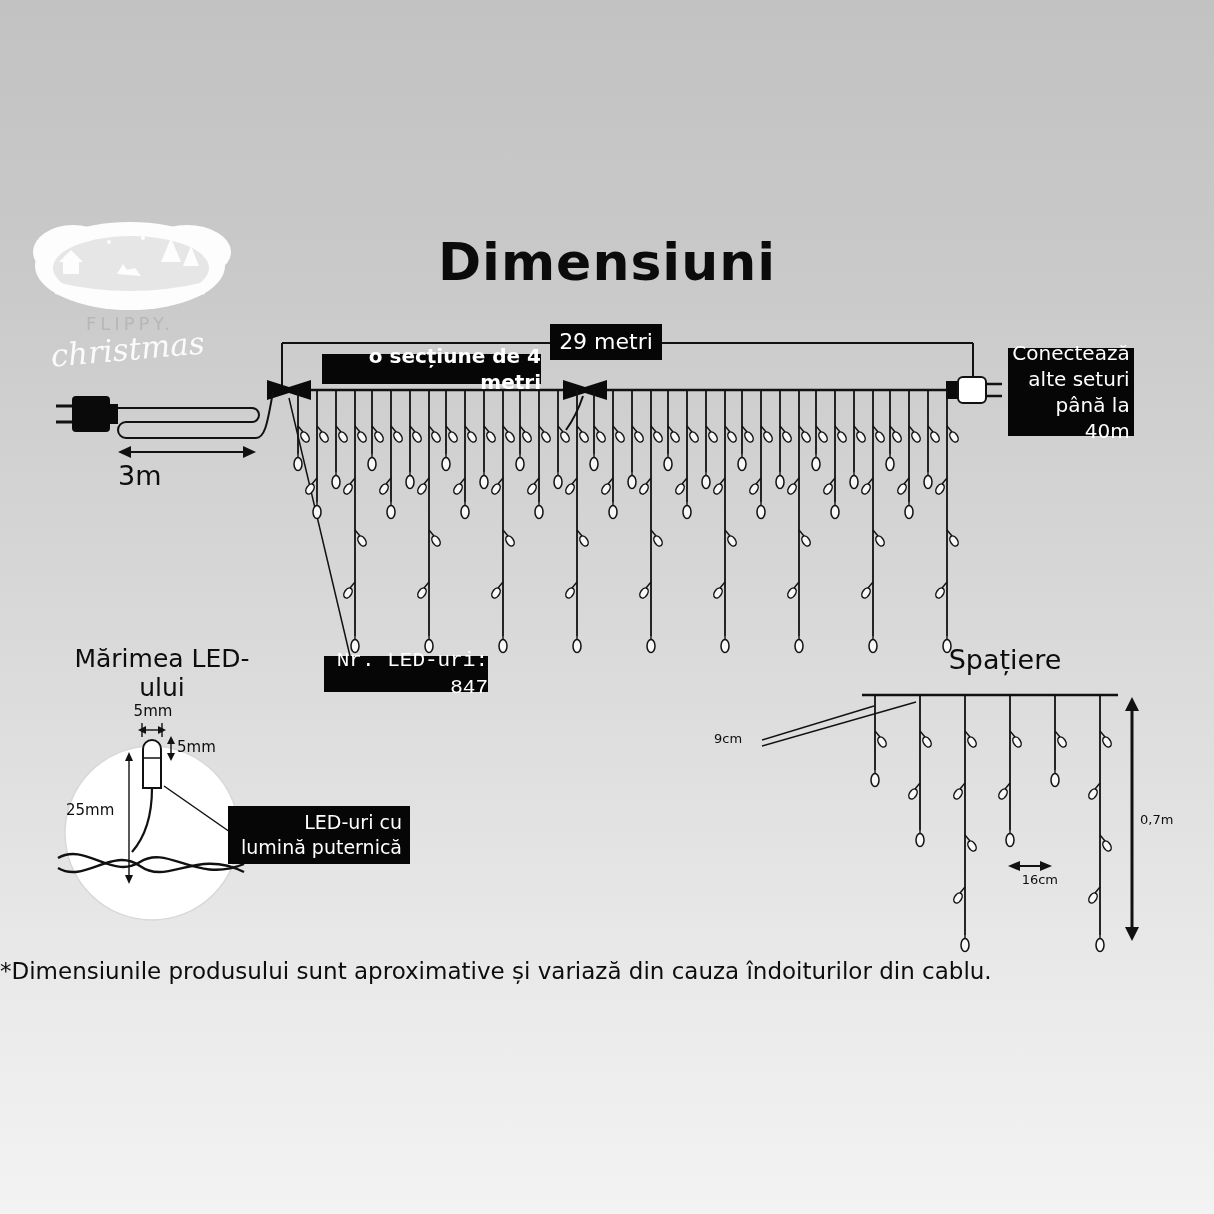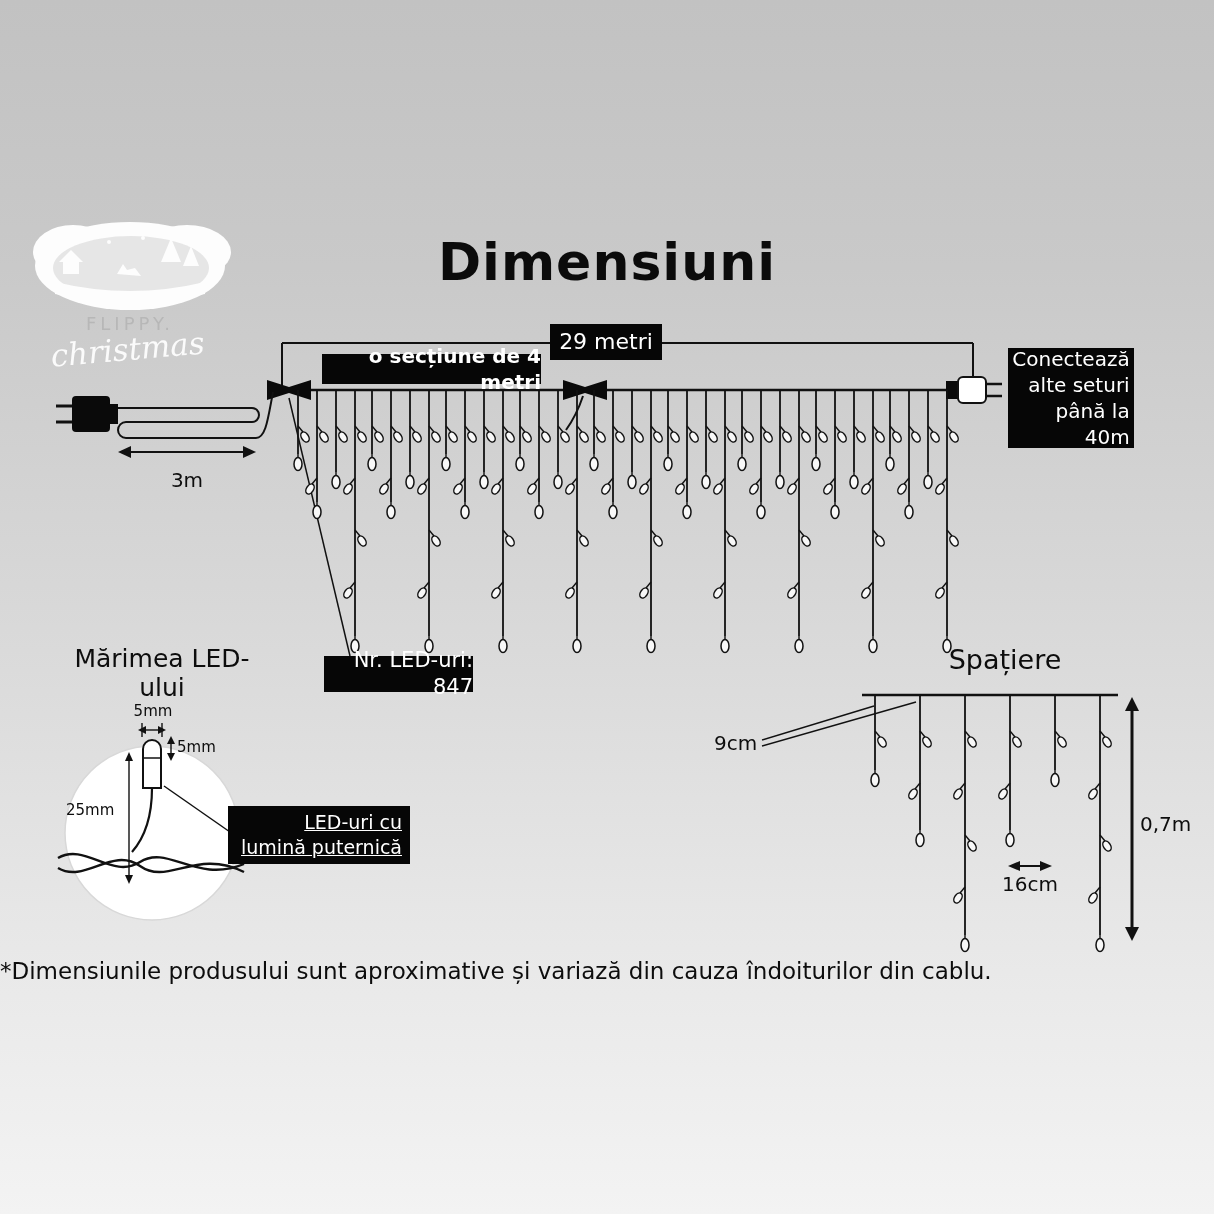--- a/index.html
+++ b/index.html
@@ -14,32 +14,32 @@
     text-align:center;font-size:52px;font-weight:bold;letter-spacing:1px;color:#0b0b0b;
   }
   .bb{
     position:absolute;background:#060606;color:#ffffff;
     display:flex;align-items:center;justify-content:center;text-align:right;
     box-sizing:border-box;line-height:1.3;
   }
   .box29{left:550px;top:324px;width:112px;height:36px;font-size:22px;}
   .secA{left:322px;top:354px;width:219px;height:30px;font-size:20px;font-weight:bold;}
   .secB{left:676px;top:354px;width:208px;height:30px;font-size:20px;}
-  .connect{left:1008px;top:348px;width:126px;height:100px;font-size:20px;padding:2px 6px;}
-  .ledcount{left:324px;top:656px;width:149px;height:36px;font-size:21px;}
-  .lednote{left:228px;top:806px;width:182px;height:58px;font-size:19px;padding:10px 8px;text-decoration:underline;}
+  .connect{left:1008px;top:348px;width:126px;height:88px;font-size:20px;padding:2px 6px;}
+  .ledcount{left:324px;top:656px;width:164px;height:36px;font-size:21px;font-family:Liberation Mono, monospace;}
+  .lednote{left:228px;top:806px;width:182px;height:58px;font-size:19px;padding:10px 8px;}
   .lbl{position:absolute;color:#0d0d0d;}
-  .lead3m{left:118px;top:460px;width:138px;text-align:center;font-size:20px;margin-top:8px;}
+  .lead3m{left:118px;top:460px;width:138px;text-align:left;font-size:27px;}
   .spacingHeading{left:938px;top:644px;width:134px;text-align:center;font-size:27px;}
   .ledHeading{left:52px;top:644px;width:220px;text-align:center;font-size:25px;}
   .dimS{font-size:15px;}
   .dim5top{left:130px;top:702px;width:46px;text-align:center;}
   .dim5right{left:177px;top:738px;}
   .dim25{left:66px;top:801px;}
-  .dimM{font-size:20px;}
+  .dimM{font-size:13px;}
   .d9cm{left:714px;top:731px;}
   .d16cm{left:1002px;top:872px;width:56px;text-align:right;}
   .d07m{left:1140px;top:804px;margin-top:8px;}
   .footnote{
     position:absolute;top:958px;left:0;width:100%;
     text-align:left;font-size:23px;color:#0d0d0d;
   }
   .logo{position:absolute;left:25px;top:208px;width:215px;height:165px;}
 </style>
 </head>

